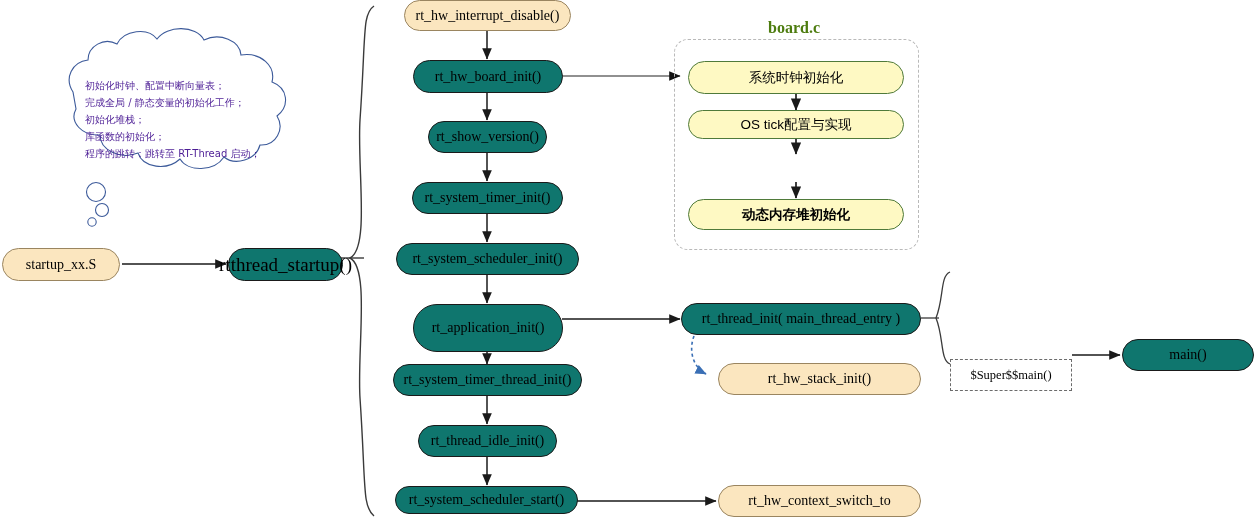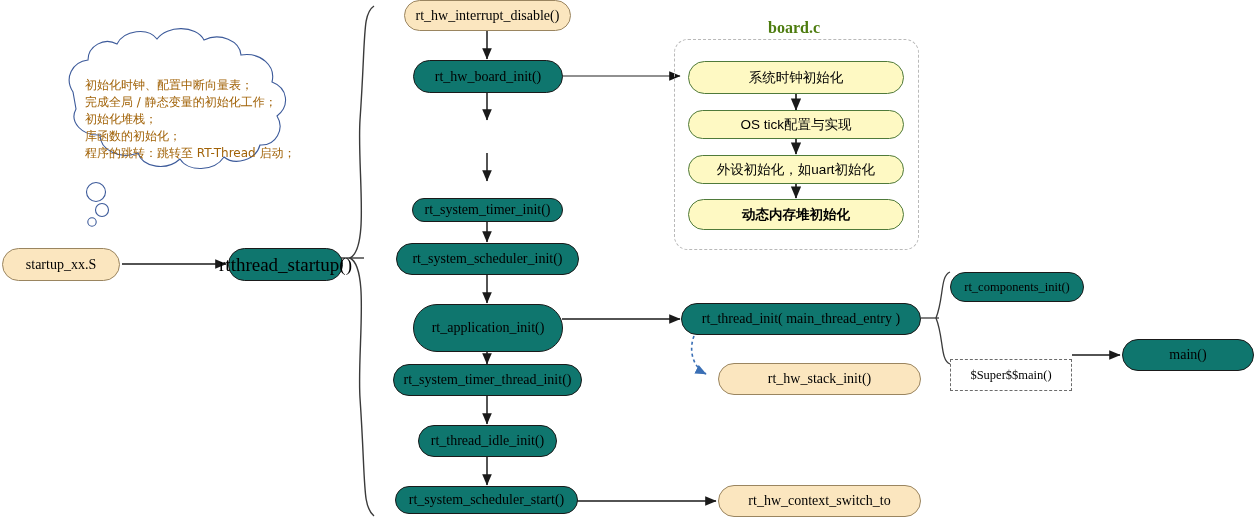--- a/index.html
+++ b/index.html
@@ -13,21 +13,21 @@
         white-space:nowrap;}
   .n-white{background:#0f766e;border:1.3px solid #1a1a1a;font-size:14px;}
   .n-yellow{background:#fbe6bf;border:1.3px solid #9a8560;font-size:14px;}
   .n-green{background:#fef9c3;border:1.4px solid #4f7a3a;font-size:13.5px;
            font-family:"Liberation Sans","DejaVu Sans",sans-serif;}
   .n-dashed{background:#ffffff;border:1.2px dashed #6b6b6b;border-radius:0;font-size:14px;}
   .boardbox{position:absolute;box-sizing:border-box;border:1.3px dashed #b9b9b9;
             border-radius:14px;background:transparent;}
   .boardtitle{position:absolute;font-family:"Liberation Serif","DejaVu Serif",serif;
               font-weight:bold;font-size:16px;color:#4d7c0f;}
-  .bubbletext{position:absolute;color:#a16207;font-size:12px;line-height:17px;
+  .bubbletext{position:absolute;color:#4c1d95;font-size:10px;line-height:17px;
               font-family:"DejaVu Sans","Liberation Sans",sans-serif;white-space:pre;}
 </style>
 </head>
 <body>
 
 <div id="canvas">
 
   <svg class="layer" viewBox="0 0 1256 524" xmlns="http://www.w3.org/2000/svg">
     <defs>
       <marker id="ah" markerWidth="9" markerHeight="9" refX="7.2" refY="3.2" orient="auto" markerUnits="strokeWidth">
@@ -107,50 +107,49 @@
 <span>程序的跳转：跳转至 RT-Thread 启动；</span></div>
 
   <div class="node n-yellow" style="left:2px;top:248px;width:118px;height:33px;">startup_xx.S</div>
 
   <div class="node n-white" style="left:228px;top:248px;width:115px;height:33px;font-size:19px;">rtthread_startup()</div>
 
   <div class="node n-yellow" style="left:404px;top:0px;width:167px;height:31px;">rt_hw_interrupt_disable()</div>
 
   <div class="node n-white" style="left:413px;top:60px;width:150px;height:33px;">rt_hw_board_init()</div>
 
+  <div class="node n-white" style="left:428px;top:121px;width:119px;height:32px;">rt_show_version()</div>
 
-  <div class="node n-white" style="left:412px;top:198px;width:151px;height:24px;">rt_system_timer_init()</div>
+  <div class="node n-white" style="left:412px;top:182px;width:151px;height:32px;">rt_system_timer_init()</div>
 
   <div class="node n-white" style="left:396px;top:243px;width:183px;height:32px;">rt_system_scheduler_init()</div>
 
   <div class="node n-white" style="left:413px;top:304px;width:150px;height:48px;">rt_application_init()</div>
 
   <div class="node n-white" style="left:393px;top:364px;width:189px;height:32px;">rt_system_timer_thread_init()</div>
 
   <div class="node n-white" style="left:418px;top:425px;width:139px;height:32px;">rt_thread_idle_init()</div>
 
   <div class="node n-white" style="left:395px;top:486px;width:183px;height:28px;">rt_system_scheduler_start()</div>
 
   <div class="boardtitle" style="left:768px;top:19px;">board.c</div>
 
   <div class="boardbox" style="left:674px;top:39px;width:245px;height:211px;"></div>
 
   <div class="node n-green" style="left:688px;top:61px;width:216px;height:33px;">系统时钟初始化</div>
 
   <div class="node n-green" style="left:688px;top:110px;width:216px;height:29px;">OS tick配置与实现</div>
 
-  <div class="node n-green" style="left:688px;top:155px;width:216px;height:29px;">外设初始化，如uart初始化</div>
 
   <div class="node n-green" style="left:688px;top:199px;width:216px;height:31px;font-weight:bold;">动态内存堆初始化</div>
 
   <div class="node n-white" style="left:681px;top:303px;width:240px;height:32px;">rt_thread_init( main_thread_entry )</div>
 
   <div class="node n-yellow" style="left:718px;top:363px;width:203px;height:32px;">rt_hw_stack_init()</div>
 
-  <div class="node n-white" style="left:950px;top:272px;width:134px;height:30px;font-size:12.5px;">rt_components_init()</div>
 
   <div class="node n-dashed" style="left:950px;top:338px;width:122px;height:32px;font-size:12.5px;margin-top:21px;">$Super$$main()</div>
 
   <div class="node n-white" style="left:1122px;top:339px;width:132px;height:32px;">main()</div>
 
   <div class="node n-yellow" style="left:718px;top:485px;width:203px;height:32px;">rt_hw_context_switch_to</div>
 
 </div>
 
 </body></html>

